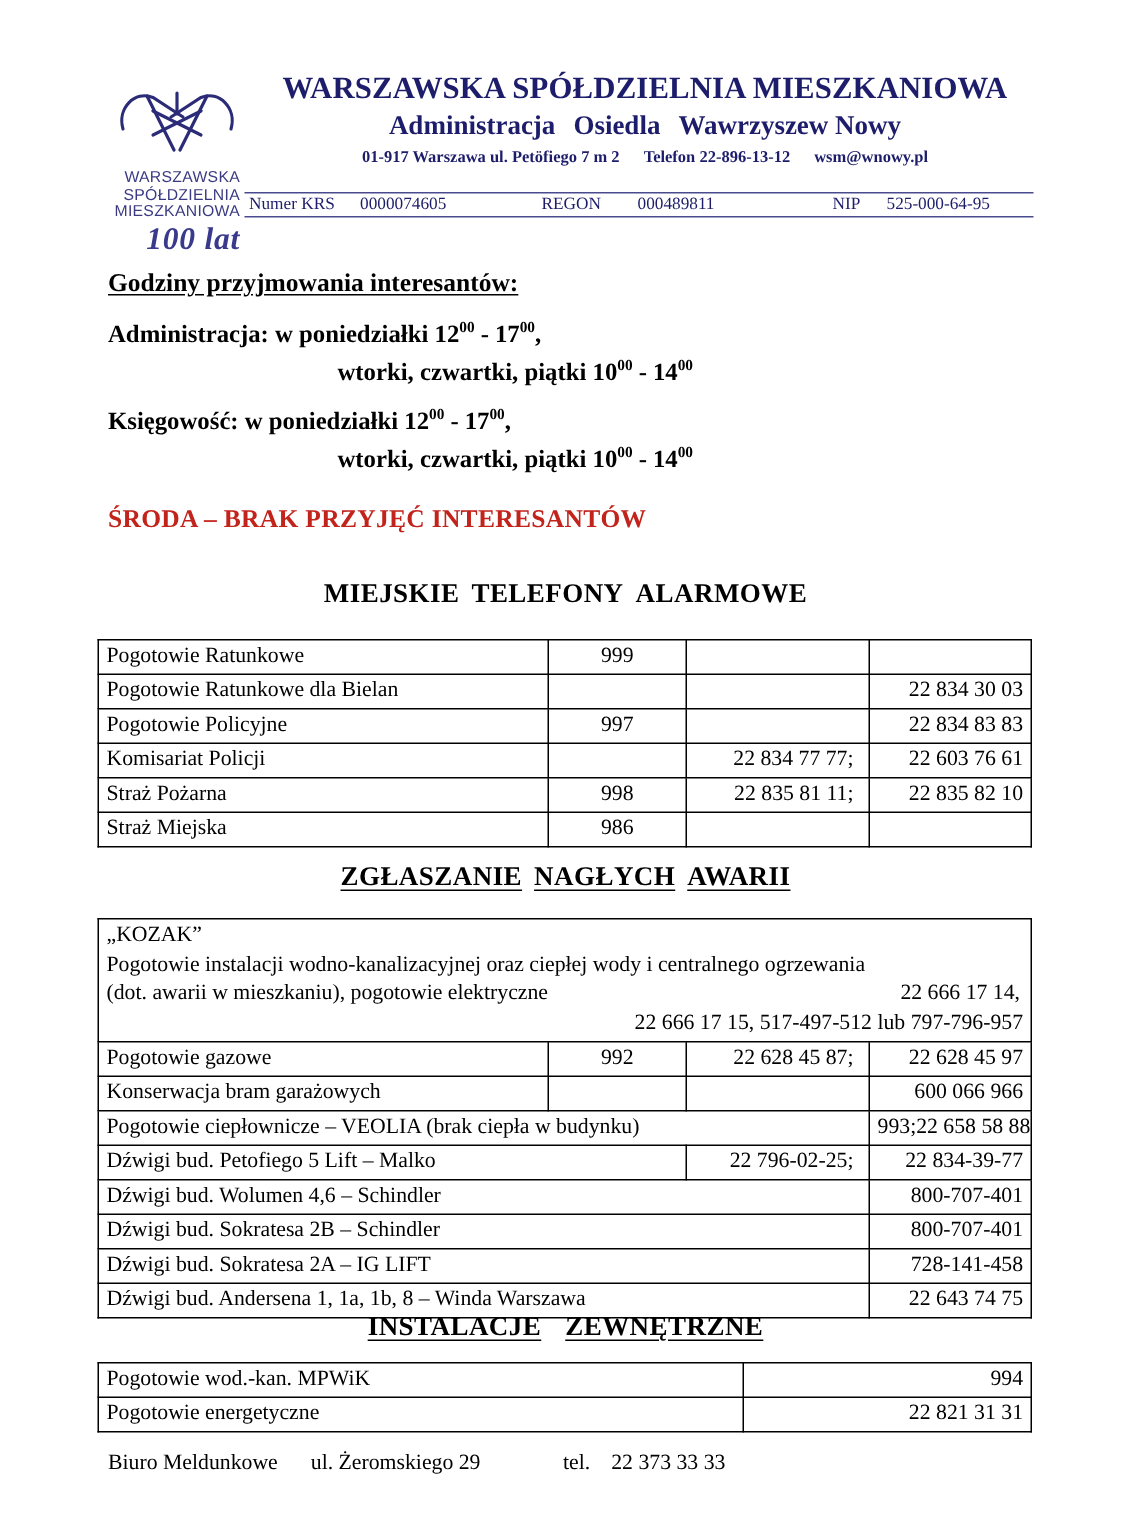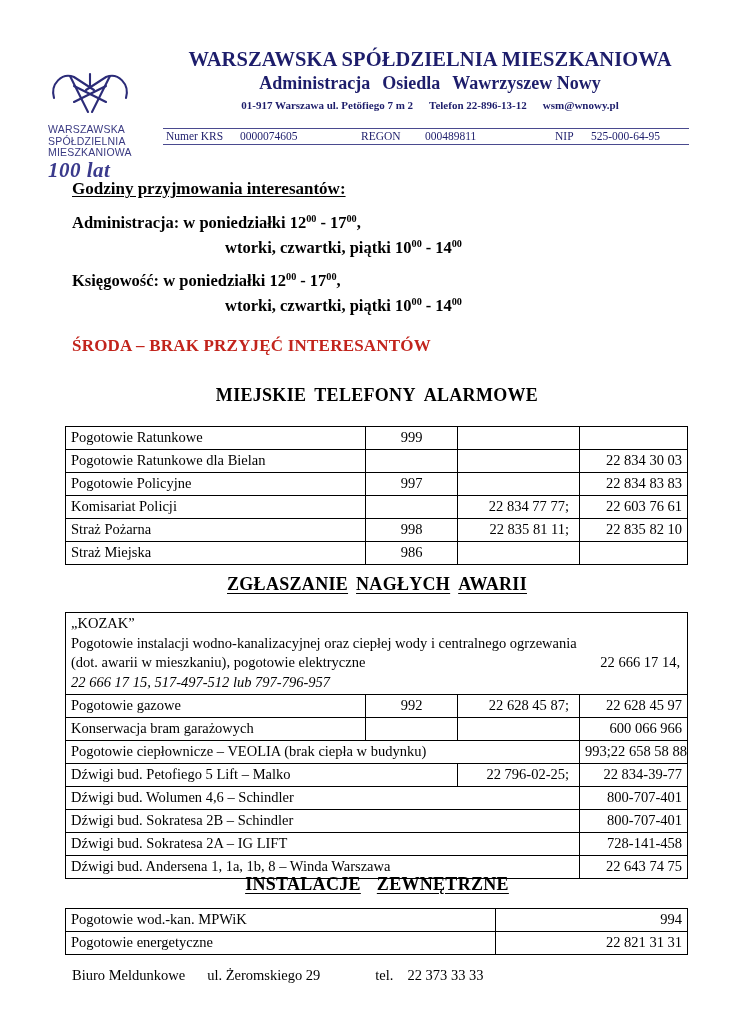--- a/index.html
+++ b/index.html
@@ -25,23 +25,23 @@
   }
 
   
   .header {
     position: relative;
     height: 118px;
   }
   .logo {
     position: absolute;
     left: 48px;
-    top: 68px;
+    top: 56px;
     width: 112px;
-    text-align: left;
+    text-align: right;
     color: #2b2b78;
   }
   .logo-mark { display: block; }
   .logo-words {
     font-family: "Liberation Sans", sans-serif;
     font-size: 10.5px;
     line-height: 11.5px;
     letter-spacing: 0.2px;
     color: #3a3a82;
     margin-top: 1px;
@@ -195,21 +195,21 @@
   .c-mid  { text-align: right; padding-right: 10px !important; }
   .c-last { text-align: right; }
 
   #tbl-alarm { top: 426px; }
   #tbl-awarie { top: 612px; padding-left: 45px; }
   #tbl-instal { top: 908px; }
 
   
   .kozak { white-space: normal !important; padding-bottom: 2px !important; }
   .kozak .k-line { display: block; line-height: 19.5px; }
-  .kozak .k-line.right { text-align: left; font-style: italic; }
+  .kozak .k-line.right { text-align: right; }
   .kozak .k-row { display: flex; justify-content: space-between; }
   .kozak .k-row .k-l { text-align: right; }
   .kozak .k-row .k-r { text-align: right; padding-right: 2px; }
 
   .row-split { display: flex; justify-content: space-between; }
   .row-split .s-l { text-align: left; }
   .row-split .s-r { text-align: right; white-space: nowrap; }
 
   
   .footer {

